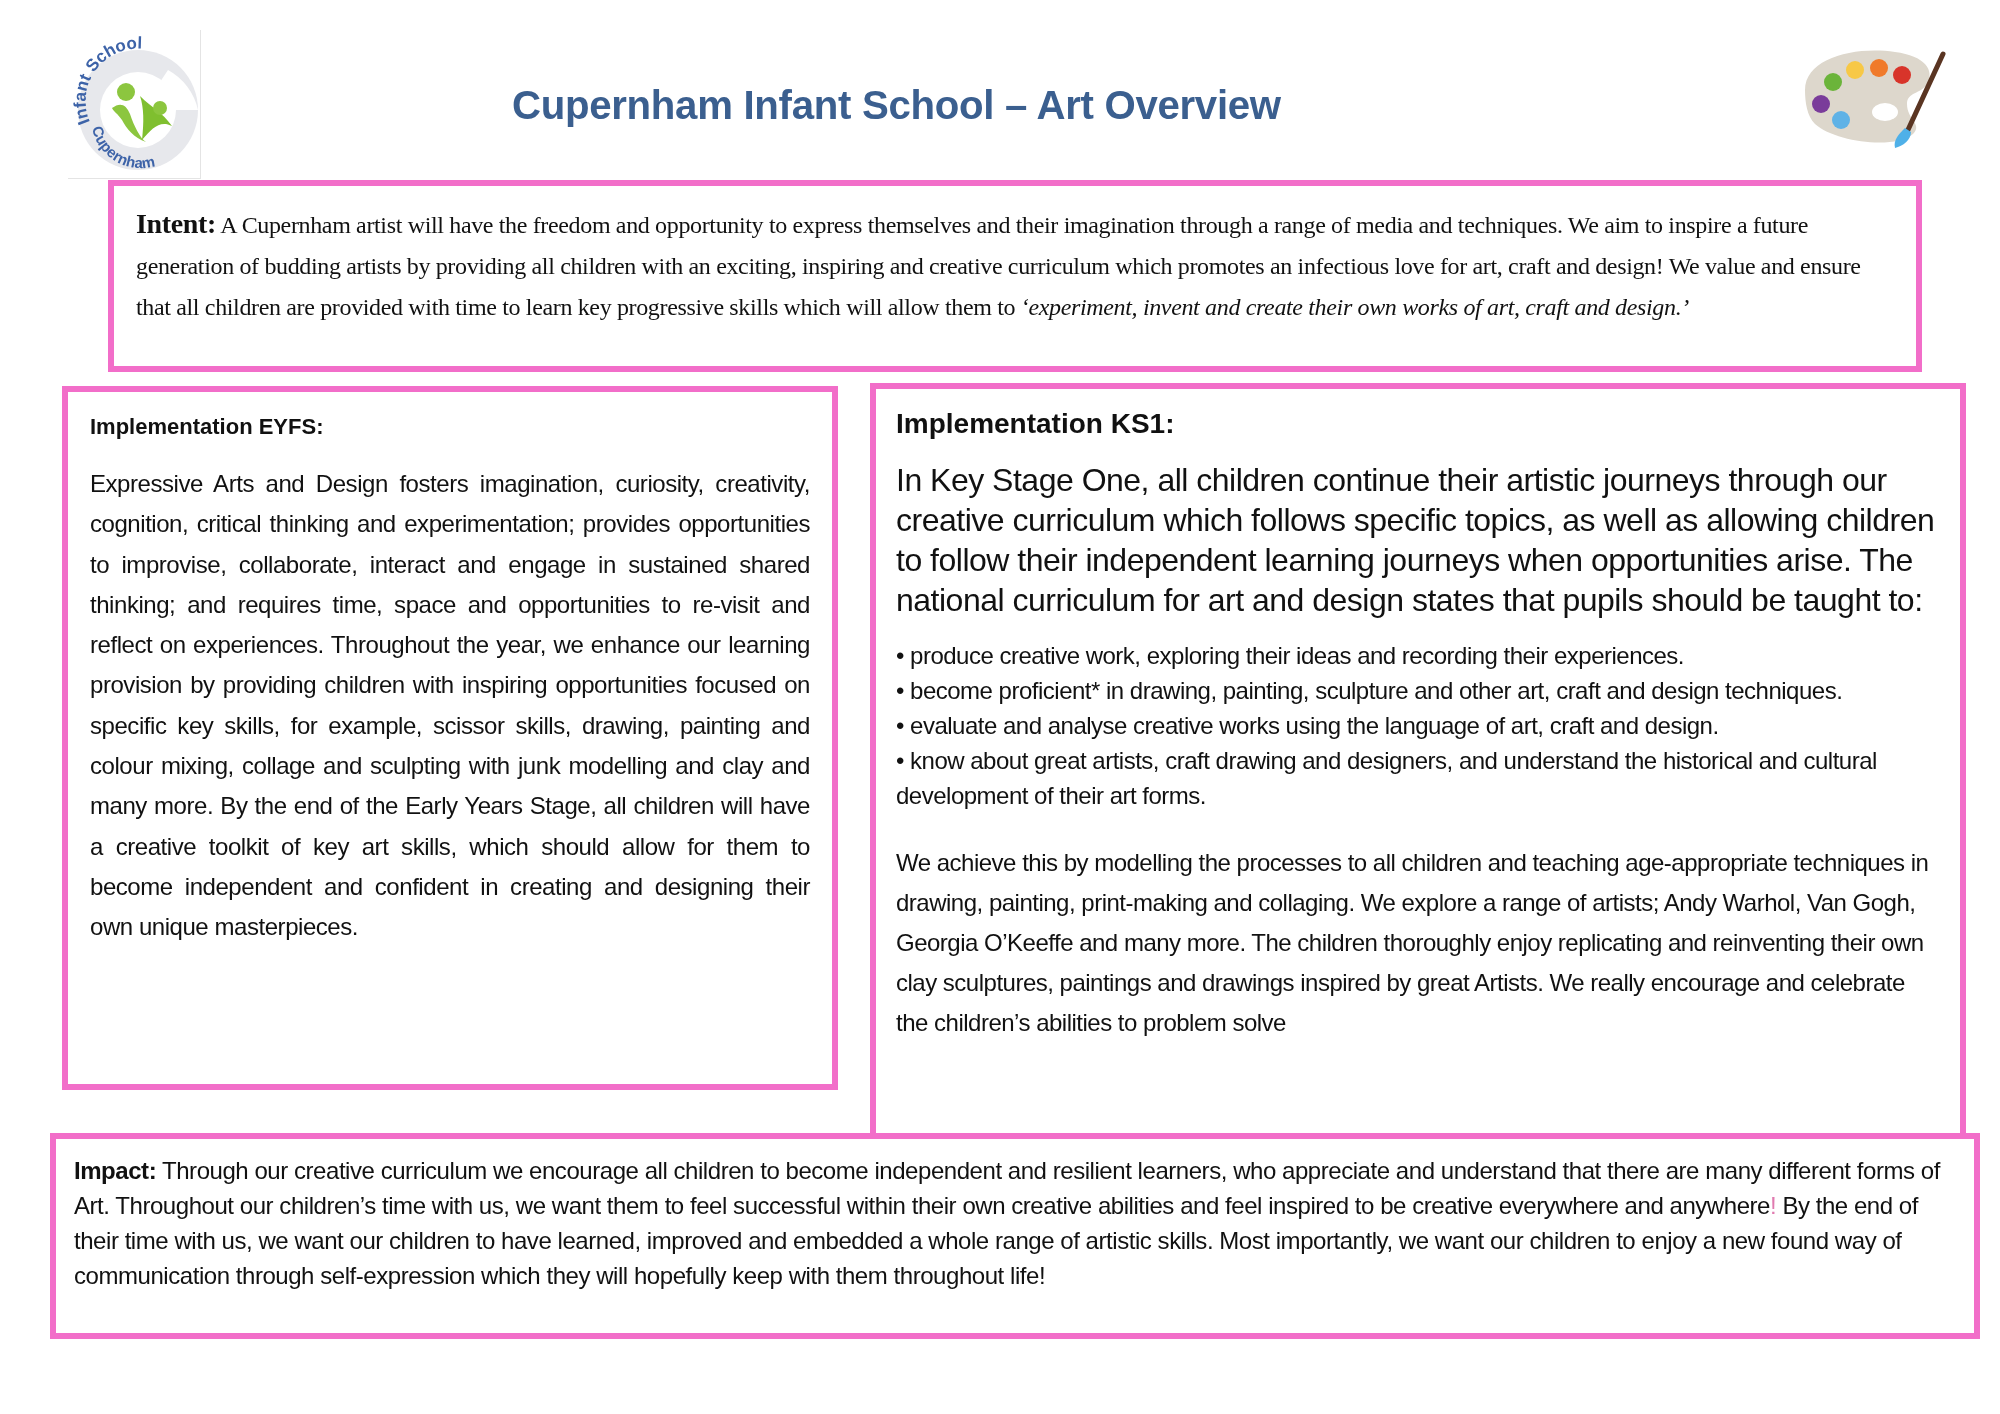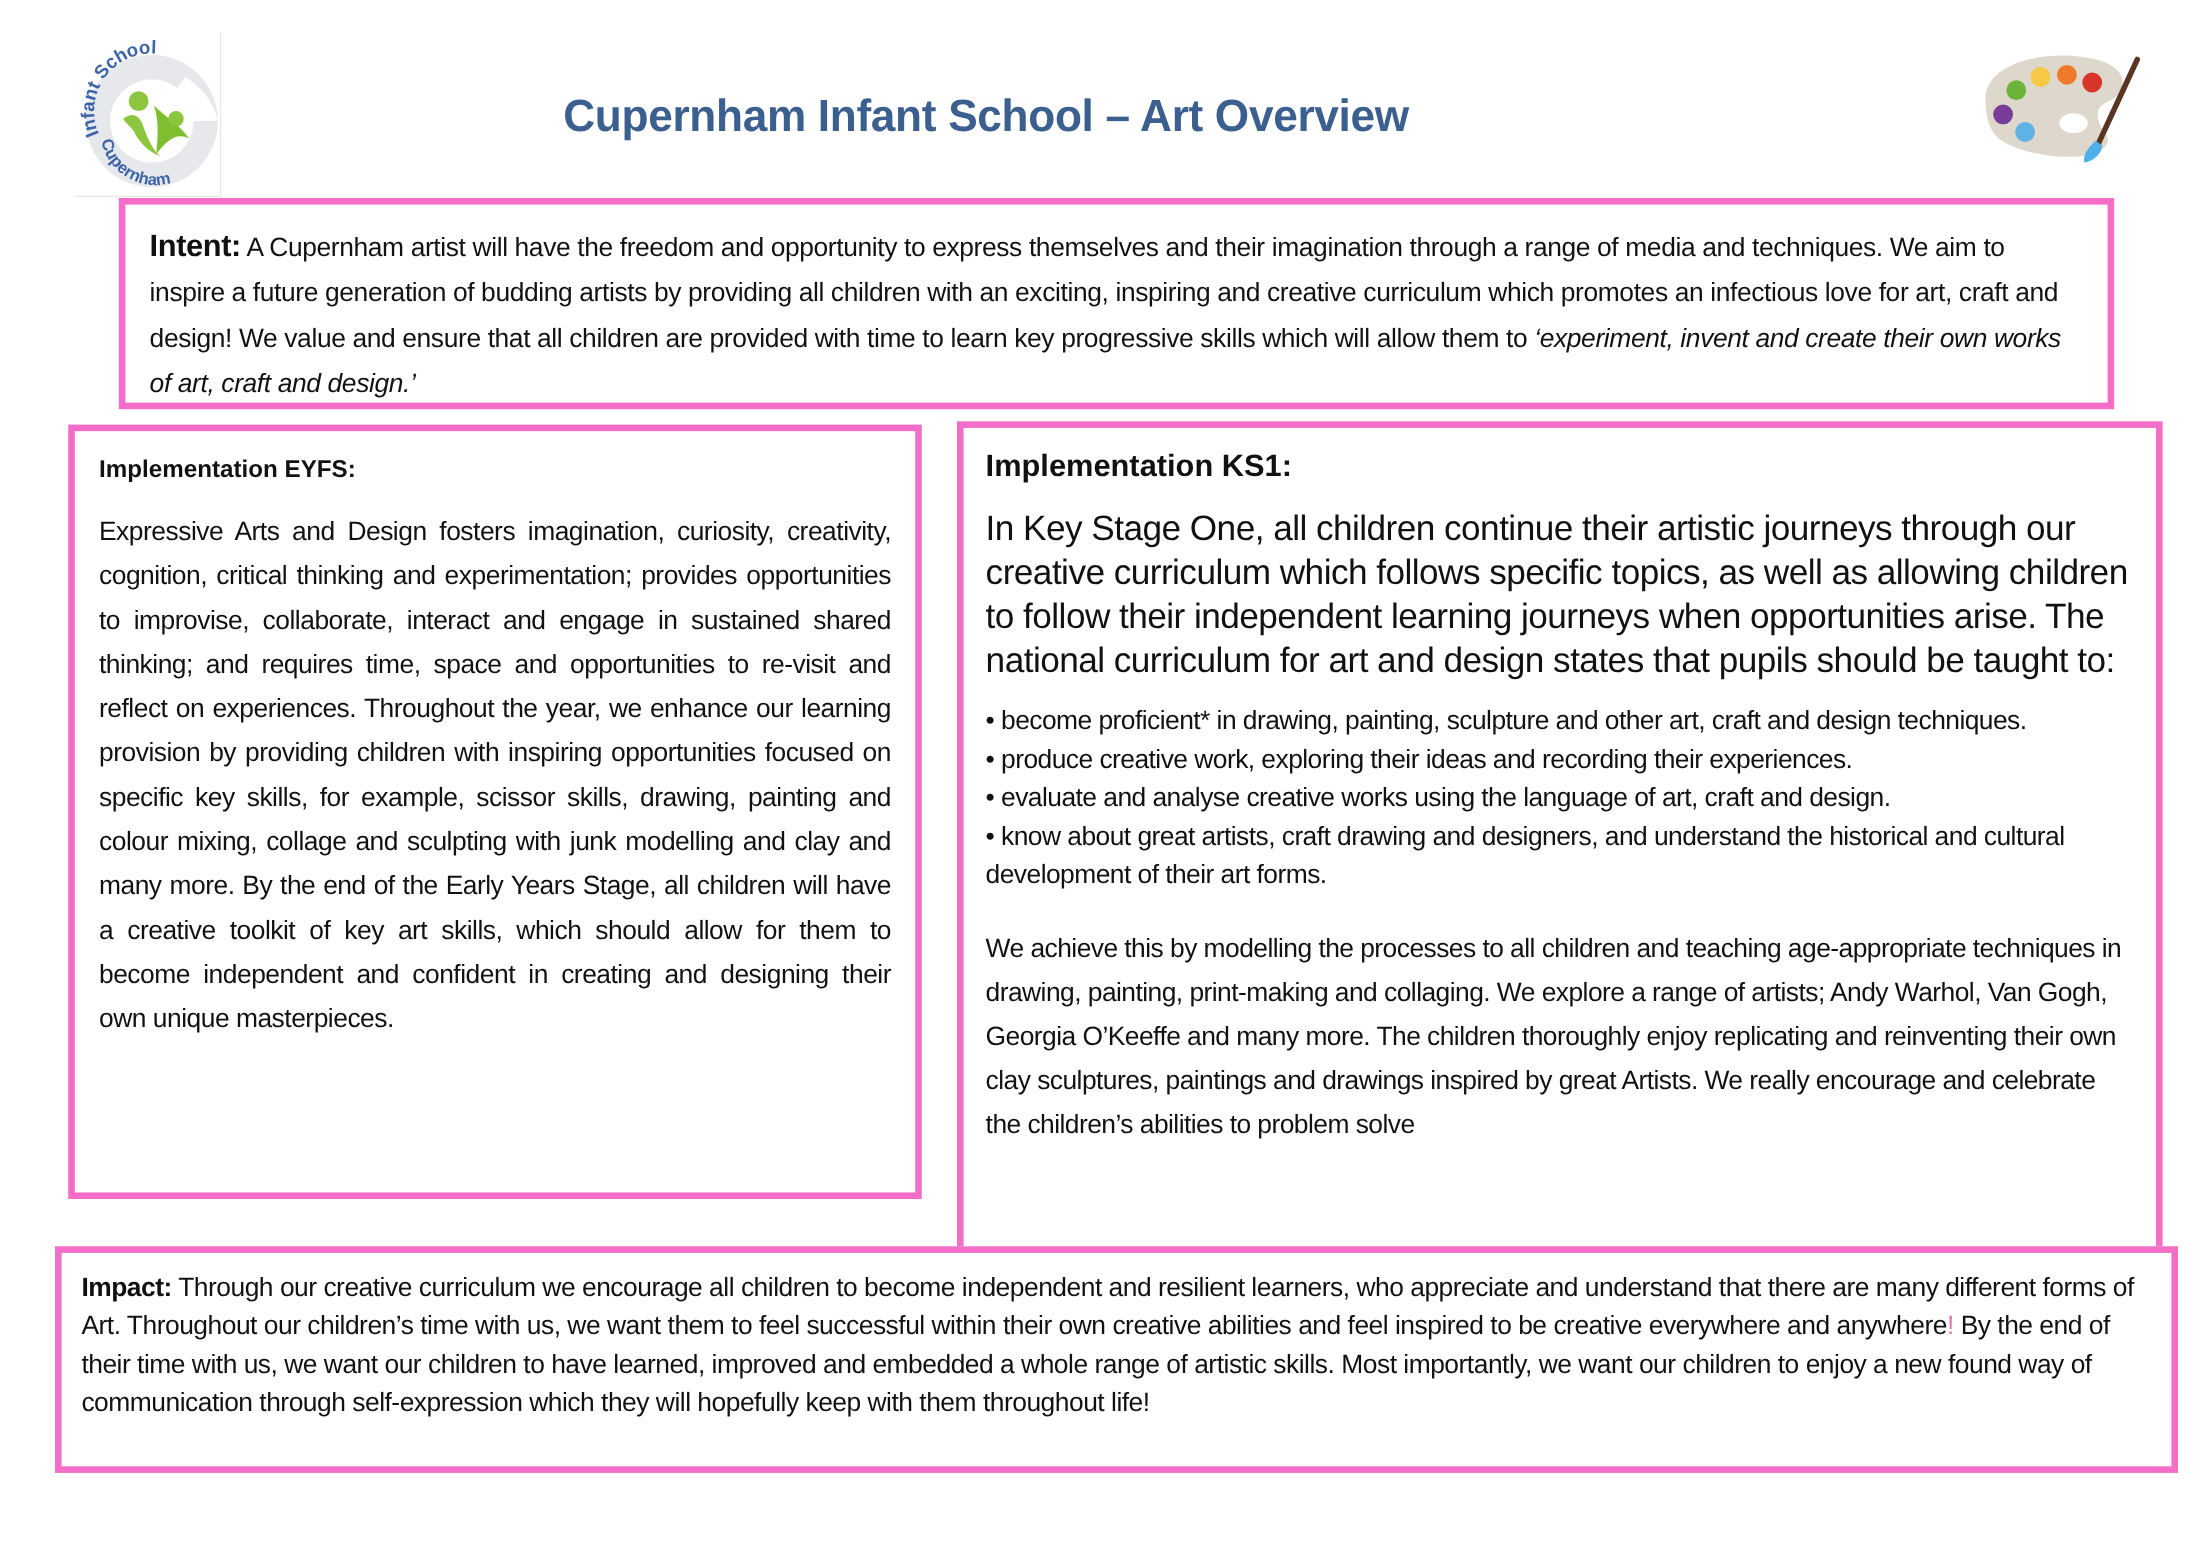--- a/index.html
+++ b/index.html
@@ -8,21 +8,21 @@
   .logo { position: absolute; left: 68px; top: 30px; width: 132px; height: 148px;
           border-right: 1px solid #e4e4e4; border-bottom: 1px solid #e4e4e4; }
   .palette { position: absolute; left: 1795px; top: 40px; width: 160px; height: 110px; }
   .title { position: absolute; left: 512px; top: 82px; font-size: 41px; font-weight: bold;
            color: #3b5f8f; letter-spacing: -0.3px; white-space: nowrap;
            transform: scaleX(0.98); transform-origin: left top; }
   .box { position: absolute; border: 6px solid #f26ec9; box-sizing: border-box; background: #fff; }
   .txt { font-family: "Liberation Sans", "DejaVu Sans", sans-serif; color: #111; }
   
   #intent { left: 108px; top: 180px; width: 1814px; height: 192px; padding: 17px 24px 0 22px; }
-  #intent .p { font-size: 24px; line-height: 41px; letter-spacing: -0.35px; }
+  #intent .p { font-size: 24px; line-height: 41px; letter-spacing: -0.35px; font-family: Liberation Serif, serif; }
   #intent .lbl { font-weight: bold; font-size: 28px; }
   #intent em { font-style: italic; }
   
   #eyfs { left: 62px; top: 386px; width: 776px; height: 704px; padding: 22px 22px 0 22px; }
   #eyfs .h { font-size: 22px; font-weight: bold; margin-bottom: 24px; }
   #eyfs .p { font-size: 24px; line-height: 40.3px; text-align: justify; letter-spacing: -0.45px; }
   
   #ks1 { left: 870px; top: 383px; width: 1096px; height: 843px; padding: 19px 20px 0 20px; }
   #ks1 .h { font-size: 28px; font-weight: bold; margin-bottom: 20px; }
   #ks1 .p { font-size: 32px; line-height: 40px; letter-spacing: -0.5px; }
@@ -85,22 +85,22 @@
 
 <section class="box" id="eyfs">
   <div class="h txt">Implementation EYFS:</div>
   <div class="p txt">Expressive Arts and Design fosters imagination, curiosity, creativity, cognition, critical thinking and experimentation; provides opportunities to improvise, collaborate, interact and engage in sustained shared thinking; and requires time, space and opportunities to re-visit and reflect on experiences. Throughout the year, we enhance our learning provision by providing children with inspiring opportunities focused on specific key skills, for example, scissor skills, drawing, painting and colour mixing, collage and sculpting with junk modelling and clay and many more. By the end of the Early Years Stage, all children will have a creative toolkit of key art skills, which should allow for them to become independent and confident in creating and designing their own unique masterpieces.</div>
 </section>
 
 <section class="box" id="ks1">
   <div class="h txt">Implementation KS1:</div>
   <div class="p txt">In Key Stage One, all children continue their artistic journeys through our creative curriculum which follows specific topics, as well as allowing children to follow their independent learning journeys when opportunities arise. The national curriculum for art and design states that pupils should be taught to:</div>
   <div class="list txt">
+    <div>• produce creative work, exploring their ideas and recording their experiences.</div>
     <div>• become proficient* in drawing, painting, sculpture and other art, craft and design techniques.</div>
-    <div>• produce creative work, exploring their ideas and recording their experiences.</div>
     <div>• evaluate and analyse creative works using the language of art, craft and design.</div>
     <div>• know about great artists, craft drawing and designers, and understand the historical and cultural development of their art forms.</div>
   </div>
   <div class="p2 txt">We achieve this by modelling the processes to all children and teaching age-appropriate techniques in drawing, painting, print-making and collaging. We explore a range of artists; Andy Warhol, Van Gogh, Georgia O’Keeffe and many more. The children thoroughly enjoy replicating and reinventing their own clay sculptures, paintings and drawings inspired by great Artists. We really encourage and celebrate the children’s abilities to problem solve</div>
 </section>
 
 <section class="box" id="impact">
   <div class="p txt">
     <span class="lbl">Impact:</span><span> Through our creative curriculum we encourage all children to become independent and resilient learners, who appreciate and understand that there are many different forms of Art. Throughout our children’s time with us, we want them to feel successful within their own creative abilities and feel inspired to be creative everywhere and anywhere</span><span class="ex">!</span><span> By the end of their time with us, we want our children to have learned, improved and embedded a whole range of artistic skills. Most importantly, we want our children to enjoy a new found way of communication through self-expression which they will hopefully keep with them throughout life!</span>
   </div>

